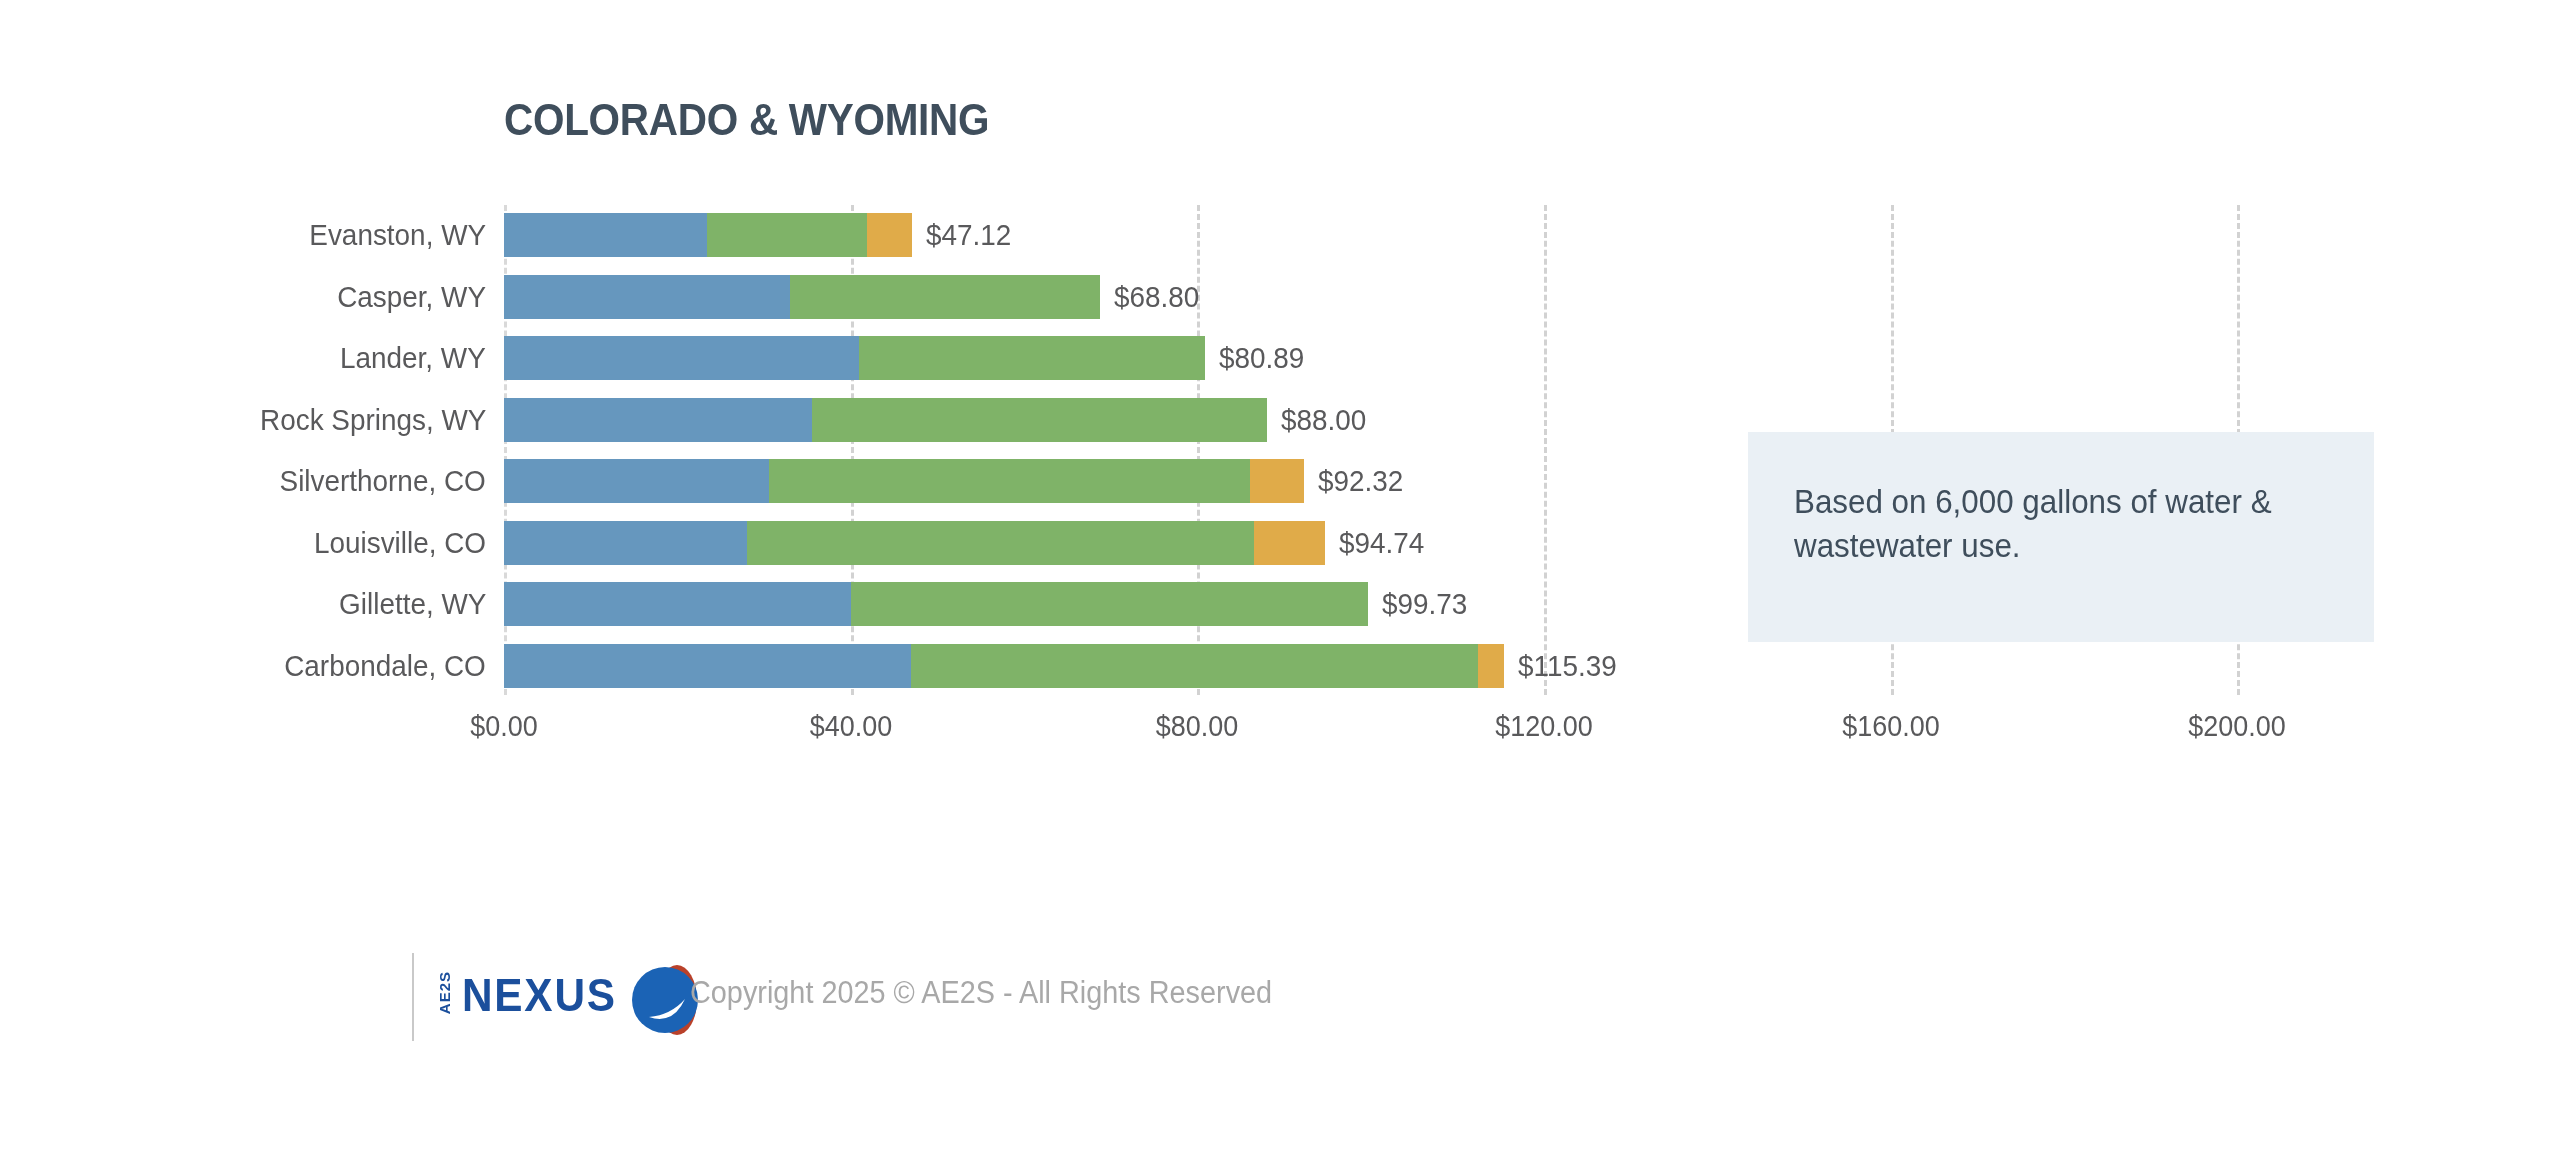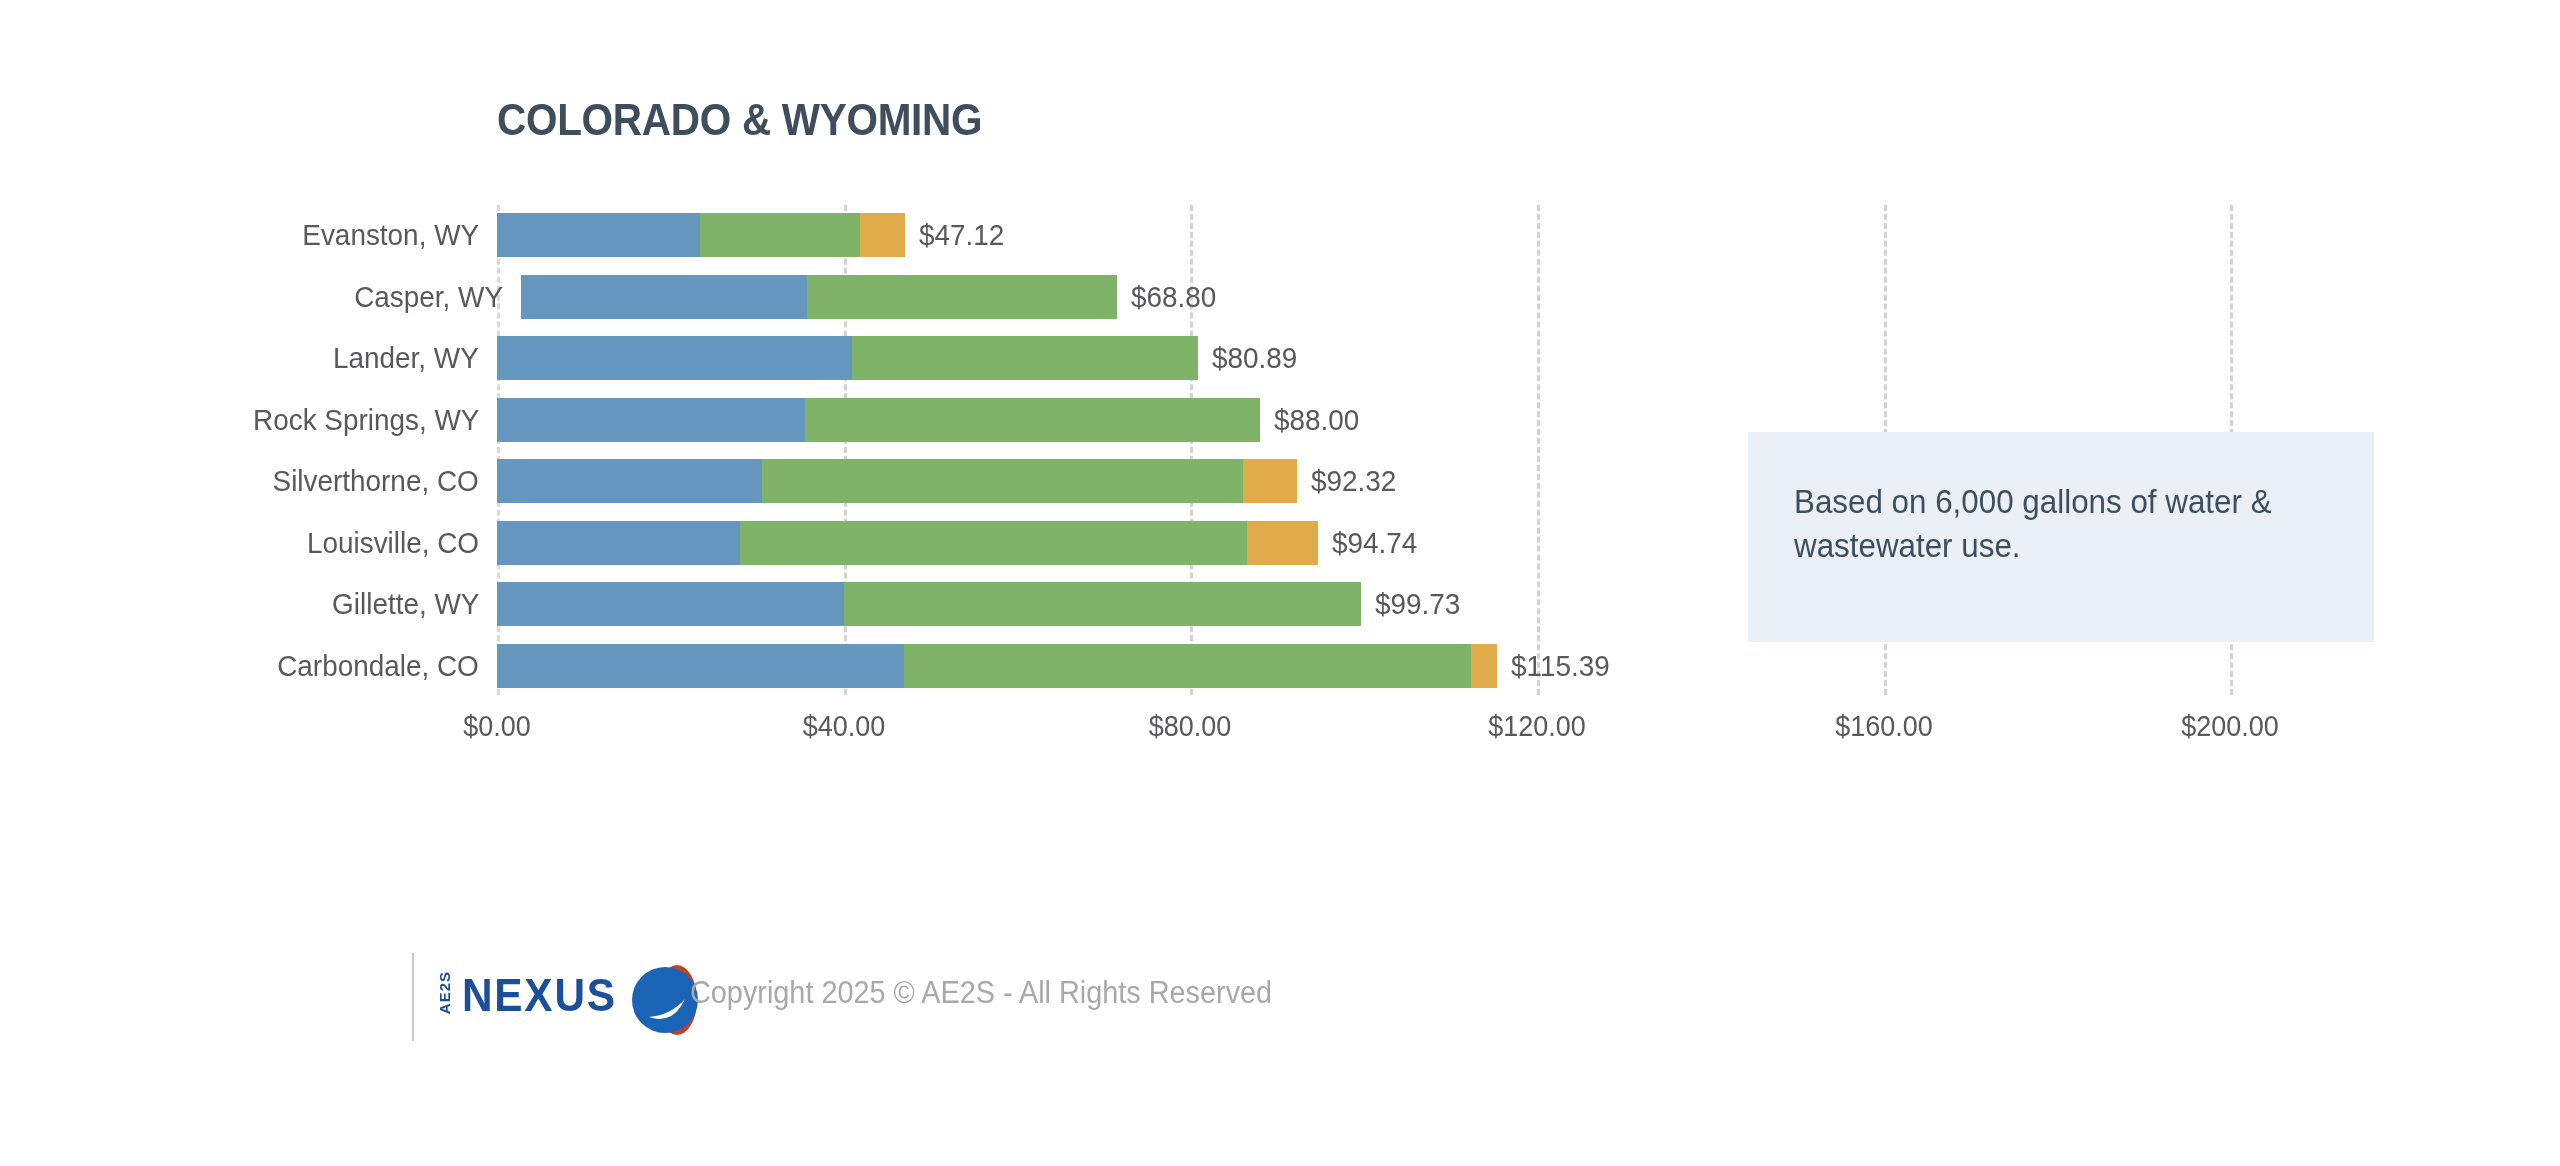--- a/index.html
+++ b/index.html
@@ -6,21 +6,21 @@
   body{
     width:2560px;height:1166px;
     background:#ffffff;
     font-family:"Liberation Sans",sans-serif;
     overflow:hidden;
     position:relative;
   }
   .stage{position:absolute;left:0;top:0;width:2560px;height:1166px;}
 
   
-  #chart-panel{position:absolute;left:7px;top:0;width:1740px;height:800px;padding-left:40px;}
+  #chart-panel{position:absolute;left:14px;top:0;width:1740px;height:800px;padding-left:40px;}
 
   #chart-title{
     position:absolute;left:490px;top:95px;
     font-size:44px;font-weight:bold;letter-spacing:-.3px;
     color:#3f4e5c;
     font-family:"Liberation Sans",sans-serif;
     transform:scaleX(.92);transform-origin:left center;
     white-space:nowrap;
   }
 
@@ -134,21 +134,21 @@
       <div id="bar-rows">
           <div class="row" style="top: 0px;">
             <div class="cat-label">Evanston, WY</div>
             <div class="bar">
               <div class="seg water" style="width: 202.808px;"></div>
               <div class="seg wastewater" style="width: 160.339px;"></div>
               <div class="seg stormwater" style="width: 45.2417px;"></div>
             </div>
             <div class="val-label" style="left: 422.389px;">$47.12</div>
           </div>
-          <div class="row" style="top: 61.5px; margin-left: 24px;">
+          <div class="row" style="top: 61.5px;">
             <div class="cat-label">Casper, WY</div>
             <div class="bar">
               <div class="seg water" style="width: 286.011px;"></div>
               <div class="seg wastewater" style="width: 310.279px;"></div>
             </div>
             <div class="val-label" style="left: 610.29px;">$68.80</div>
           </div>
           <div class="row" style="top: 123px;">
             <div class="cat-label">Lander, WY</div>
             <div class="bar">

